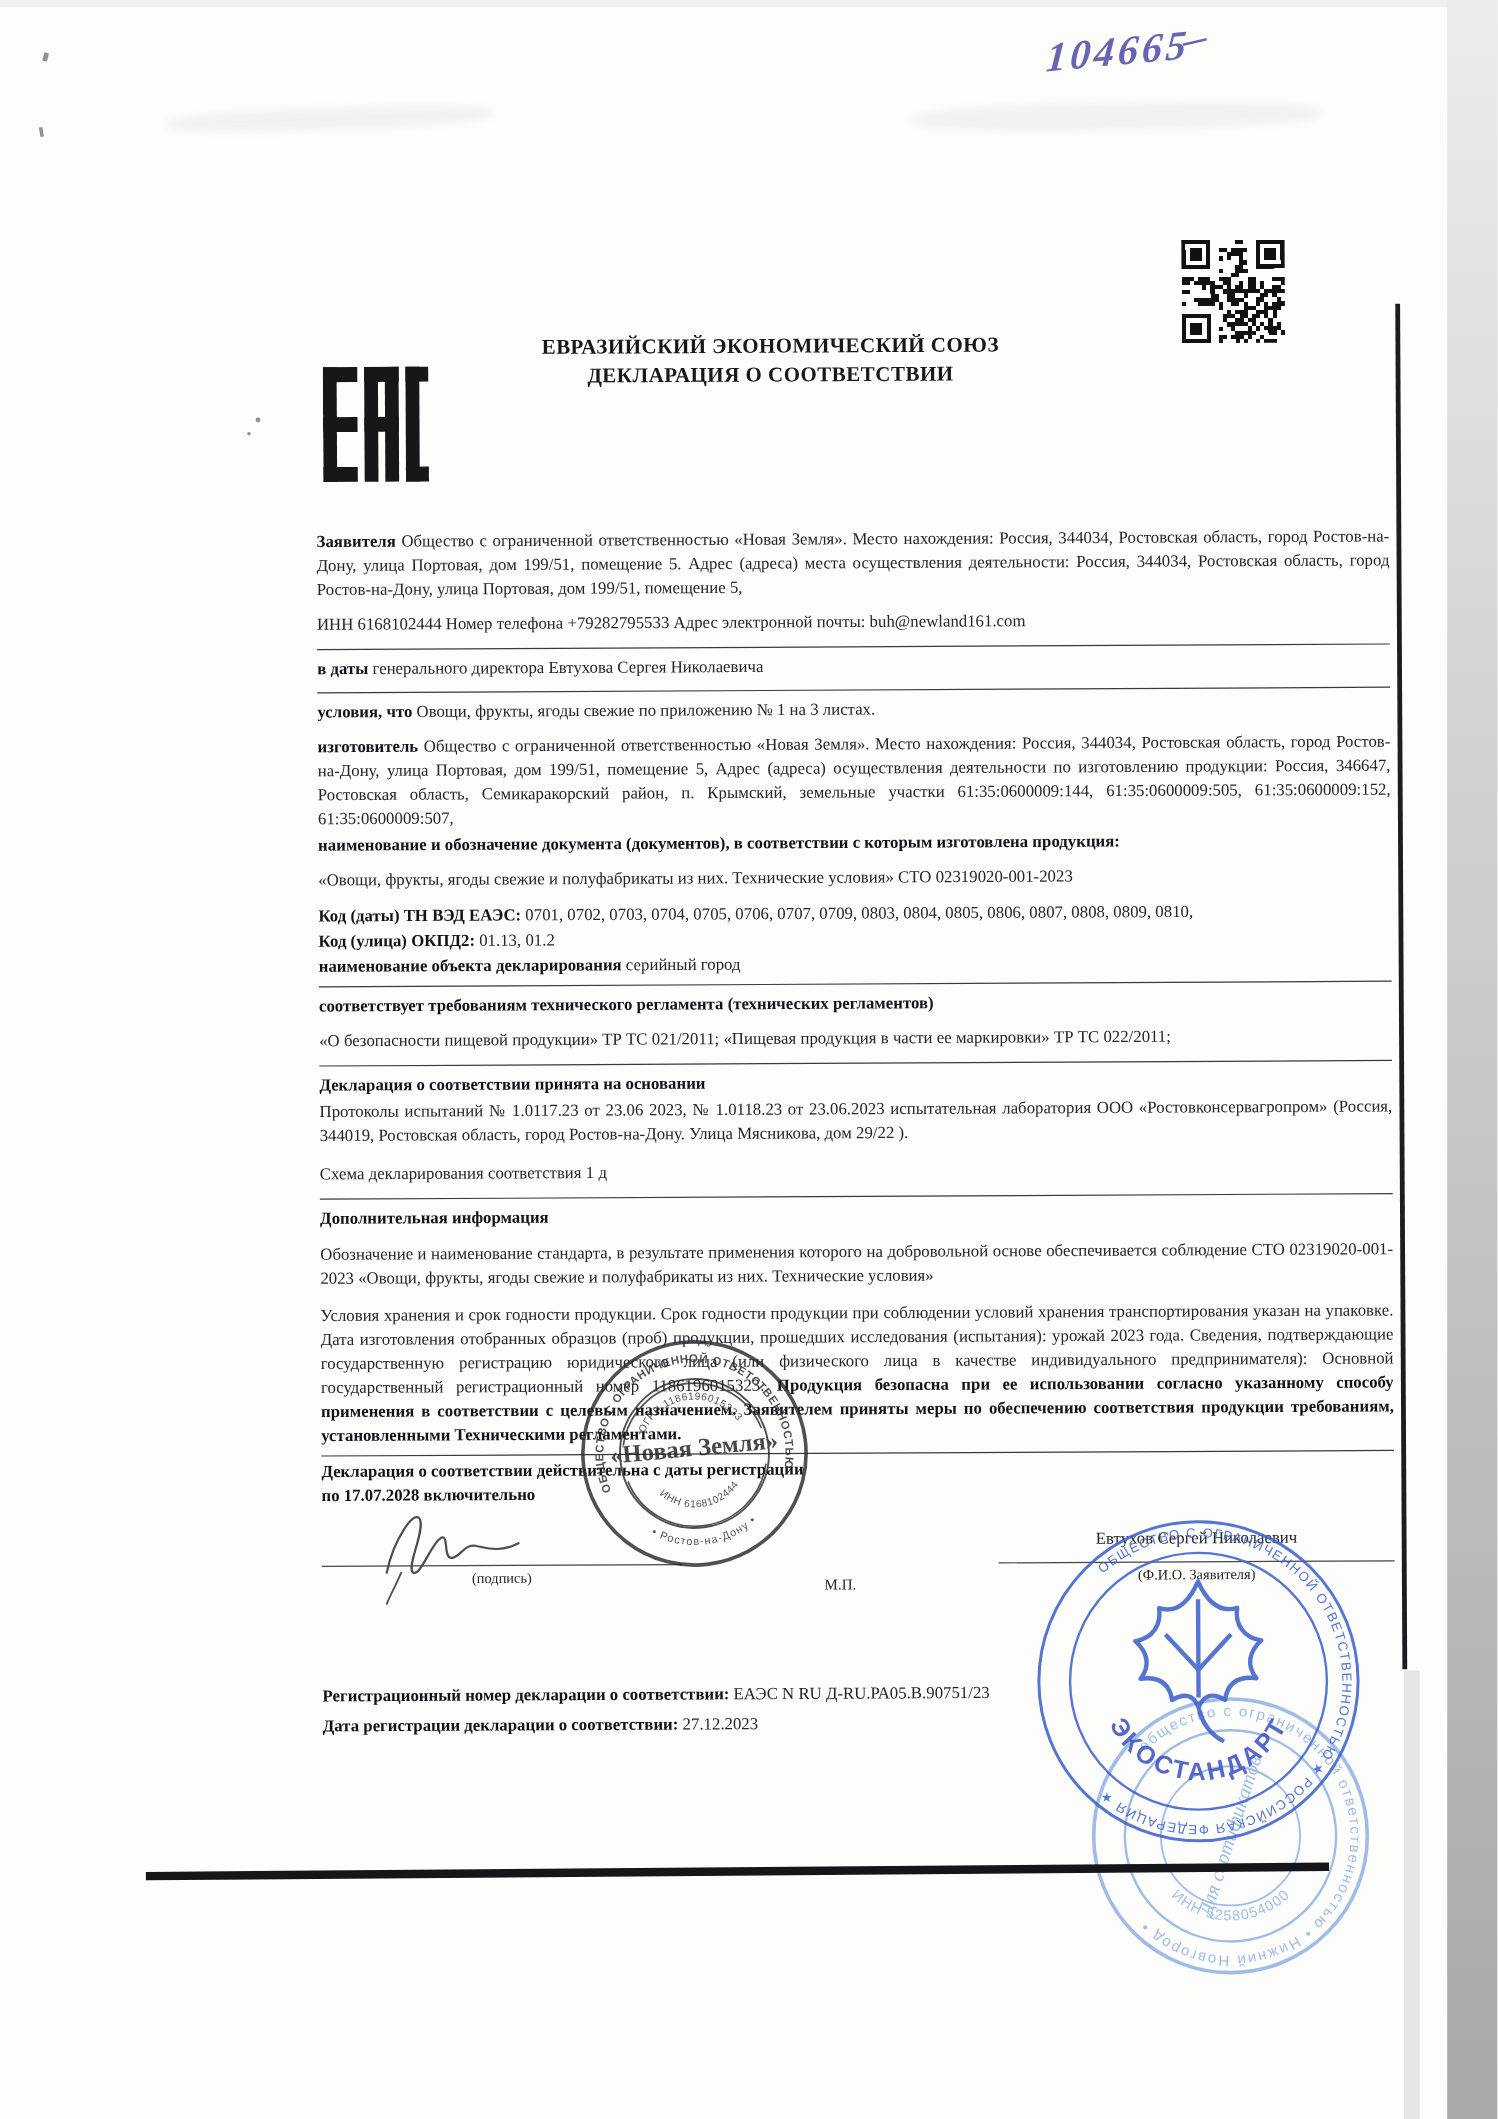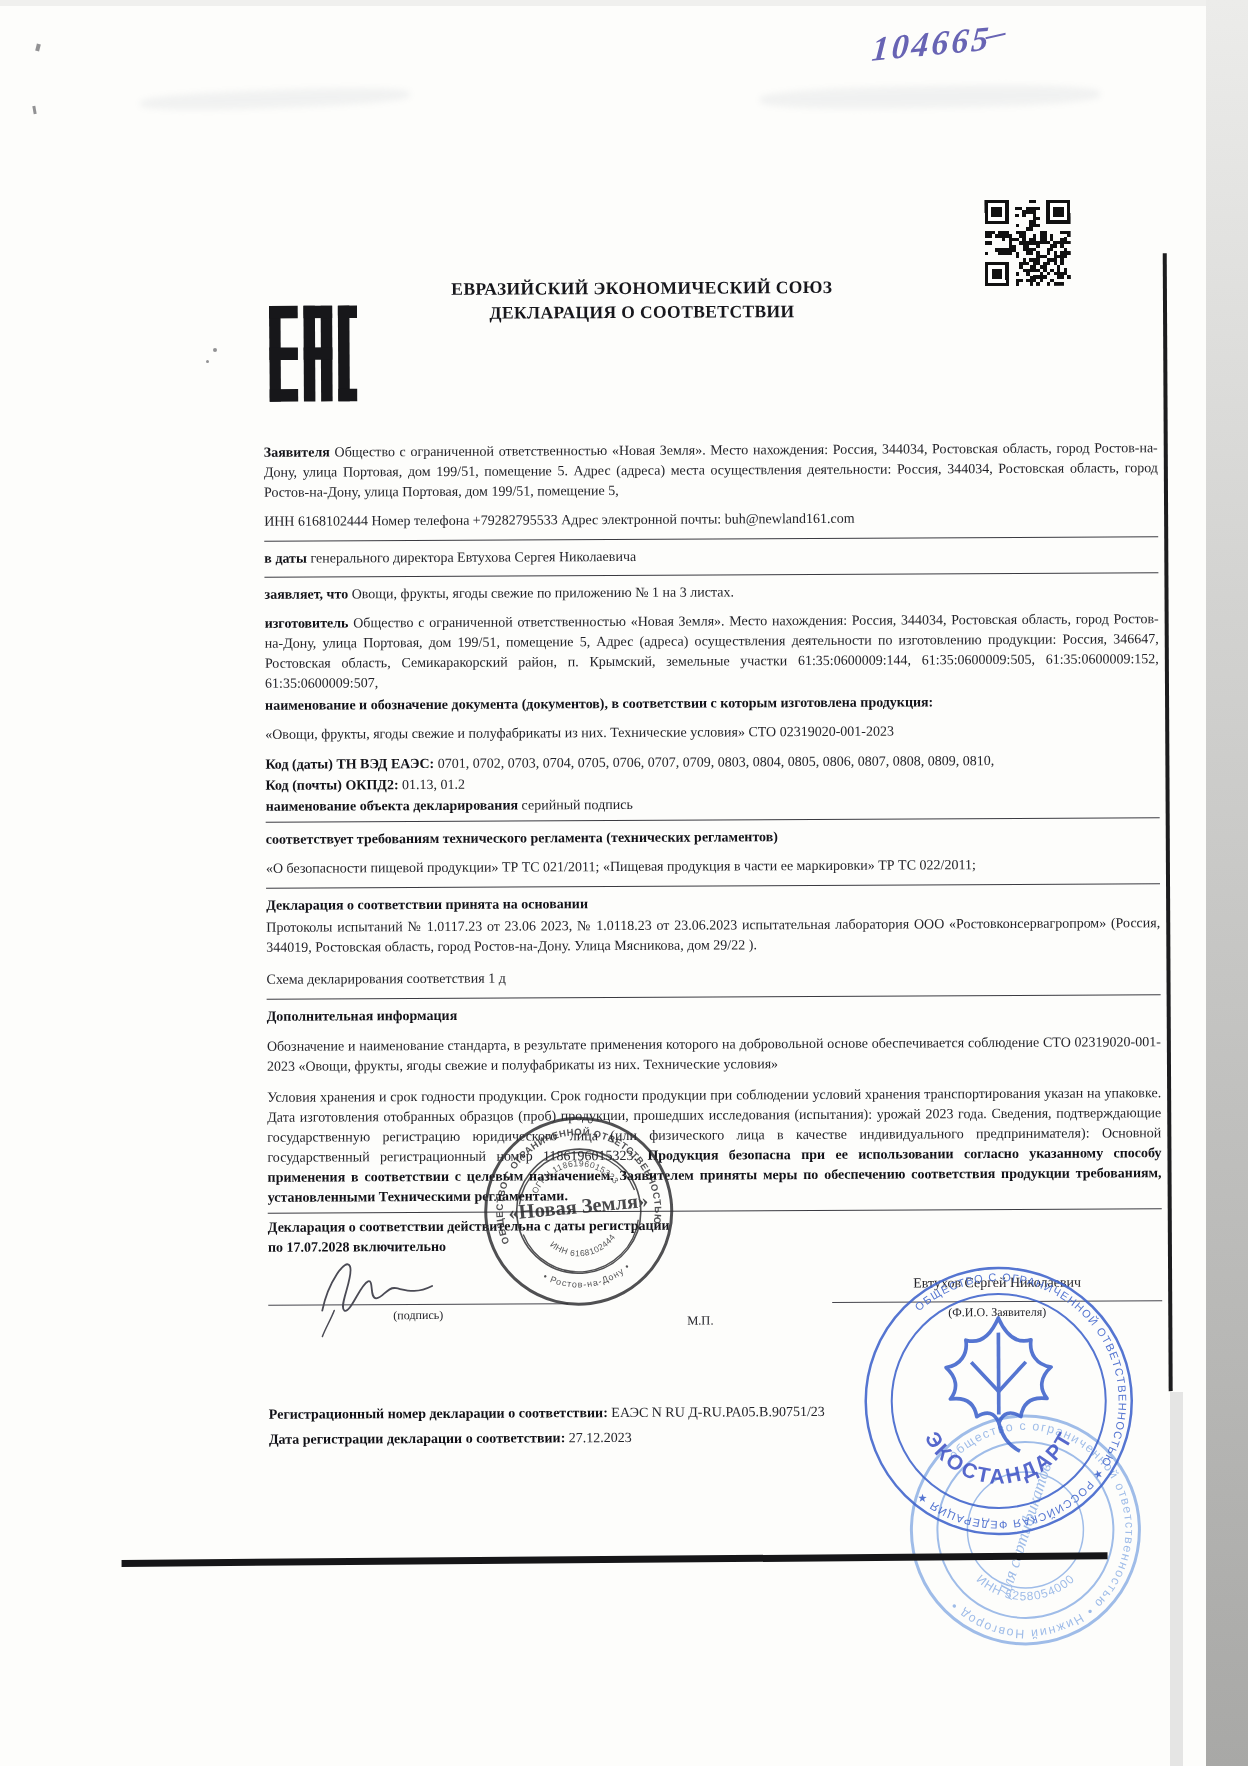--- a/index.html
+++ b/index.html
@@ -126,34 +126,34 @@
     <div class="content">
 
       <p><b>Заявителя</b> <span>Общество с ограниченной ответственностью «Новая Земля». Место нахождения: Россия, 344034, Ростовская область, город Ростов-на-Дону, улица Портовая, дом 199/51, помещение 5. Адрес (адреса) места осуществления деятельности: Россия, 344034, Ростовская область, город Ростов-на-Дону, улица Портовая, дом 199/51, помещение 5,</span></p>
 
       <p>ИНН 6168102444   Номер телефона +79282795533   Адрес электронной почты: buh@newland161.com</p>
 
       <hr class="sep">
       <p><b>в даты</b> <span>генерального директора Евтухова Сергея Николаевича</span></p>
 
       <hr class="sep">
-      <p><b>заявляет, что</b> <span>Овощи, фрукты, ягоды свежие по приложению № 1 на 3 листах.</span></p>
+      <p><b>условия, что</b> <span>Овощи, фрукты, ягоды свежие по приложению № 1 на 3 листах.</span></p>
 
       <p style="margin-bottom:2px"><b>изготовитель</b> <span>Общество с ограниченной ответственностью «Новая Земля». Место нахождения: Россия, 344034, Ростовская область, город Ростов-на-Дону, улица Портовая, дом 199/51, помещение 5, Адрес (адреса) осуществления деятельности по изготовлению продукции: Россия, 346647, Ростовская область, Семикаракорский район, п. Крымский, земельные участки 61:35:0600009:144, 61:35:0600009:505, 61:35:0600009:152, 61:35:0600009:507,</span></p>
       <p class="bold-line">наименование и обозначение документа (документов), в соответствии с которым изготовлена продукция:</p>
 
       <p>«Овощи, фрукты, ягоды свежие и полуфабрикаты из них. Технические условия» СТО 02319020-001-2023</p>
 
       <p class="codes" style="margin-bottom:4px">
         <b>Код (даты) ТН ВЭД ЕАЭС:</b>
         <span>0701, 0702, 0703, 0704, 0705, 0706, 0707, 0709, 0803, 0804, 0805, 0806, 0807, 0808, 0809, 0810,</span><br>
-        <b>Код (почты) ОКПД2:</b>
+        <b>Код (улица) ОКПД2:</b>
         <span>01.13, 01.2</span><br>
         <b>наименование объекта декларирования</b>
-        <span>серийный подпись</span>
+        <span>серийный город</span>
       </p>
 
       <hr class="sep">
       <p class="bold-line">соответствует  требованиям технического регламента (технических регламентов)</p>
       <p style="margin-top:10px">«О безопасности пищевой продукции» ТР ТС 021/2011; «Пищевая продукция в части ее маркировки» ТР ТС 022/2011;</p>
 
       <hr class="sep">
       <p class="bold-line" style="margin-bottom:2px">Декларация о соответствии принята на основании</p>
       <p>Протоколы испытаний № 1.0117.23 от 23.06 2023, № 1.0118.23 от 23.06.2023 испытательная лаборатория ООО «Ростовконсервагропром» (Россия, 344019, Ростовская область, город Ростов-на-Дону. Улица Мясникова, дом 29/22 ).</p>
       <p style="margin-top:12px">Схема декларирования соответствия 1 д</p>

